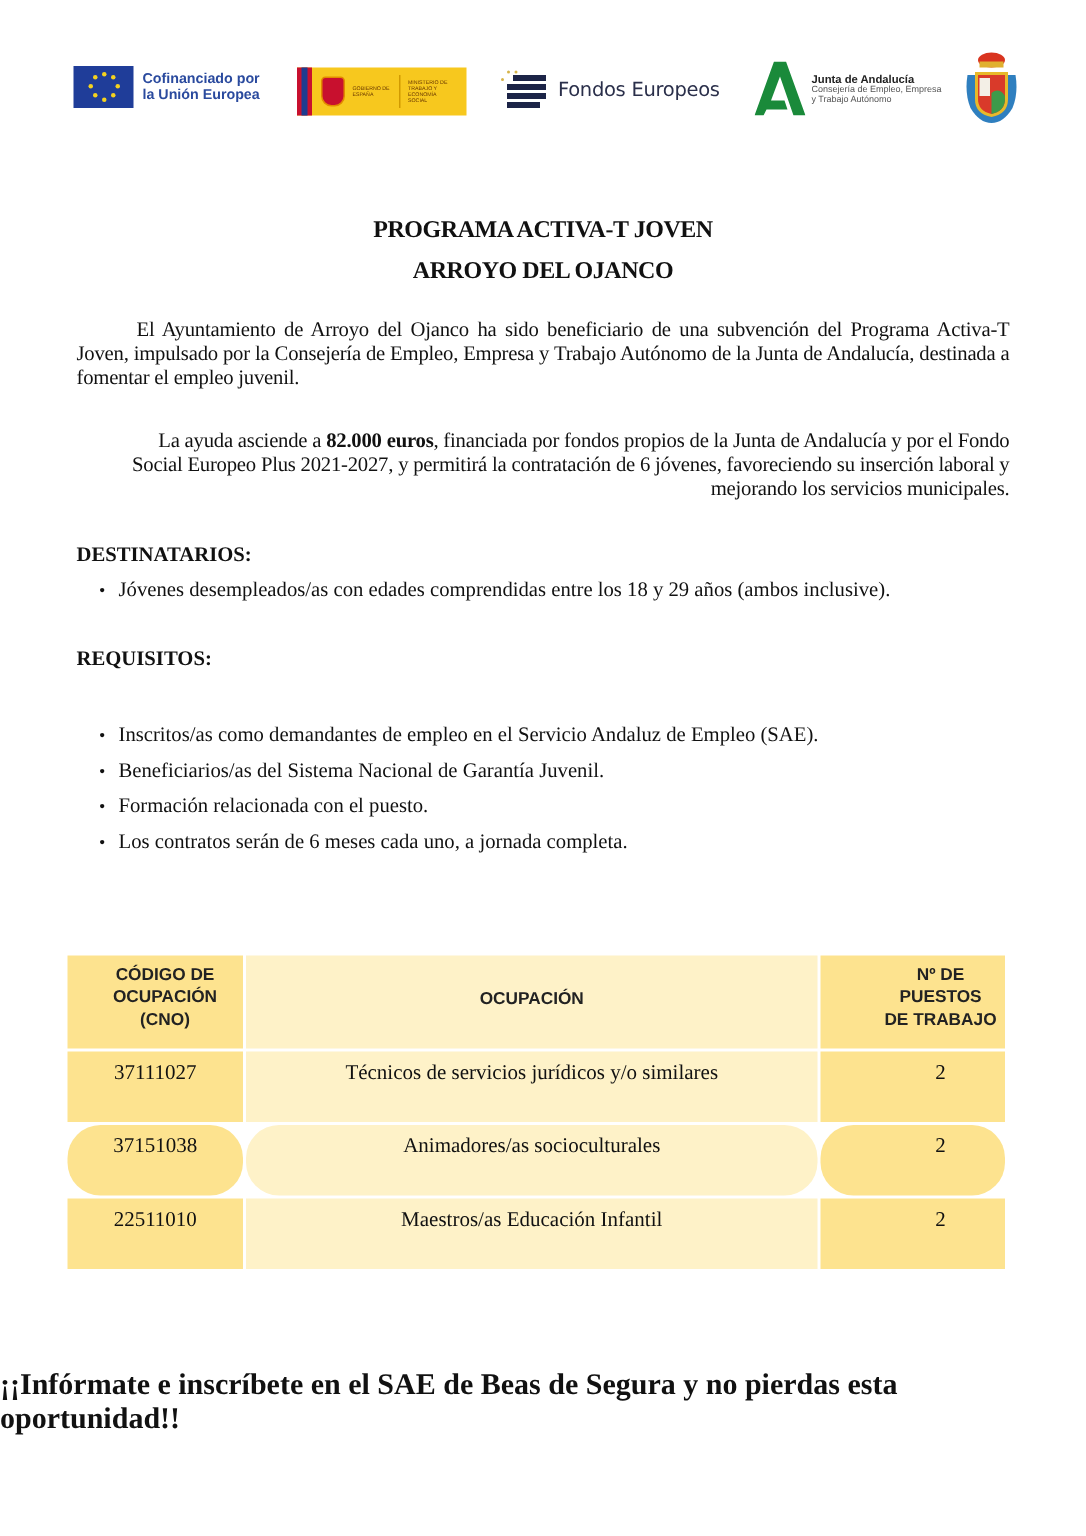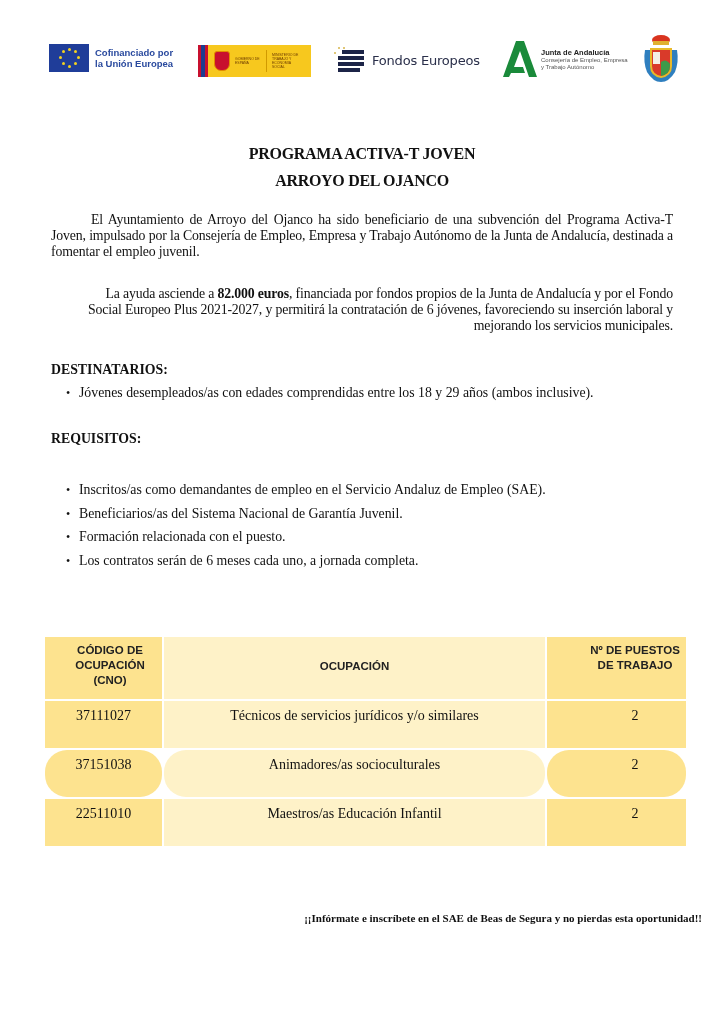--- a/index.html
+++ b/index.html
@@ -51,32 +51,32 @@
   .bullets li::before { content:"•"; position:absolute; left:0; top:0; font-size:12px; }
   .b1 { top:385px; }
   .b2 { top:482px; }
 
   
   .table { position:absolute; left:45px; top:585px; width:634px; height:262px; }
   .tbl-title { position:absolute; left:0; top:0; width:634px; height:50px; background:#fde39a; display:flex; align-items:center; justify-content:center; font-weight:bold; font-size:16px; }
   .cell { position:absolute; box-sizing:border-box; }
   .c1 { left:0; width:117px; background:#fde38f; }
   .c2 { left:119px; width:381px; background:#fef2c8; }
-  .c3 { left:502px; width:139px; background:#fde38f;padding-left:37px; }
+  .c3 { left:502px; width:123px; background:#fde38f;padding-left:37px; }
   .hdr { top:52px; height:62px; font-family:"Liberation Sans", sans-serif; font-weight:bold; font-size:11.5px; line-height:15px; text-align:center; color:#222; }
   .hdr.c1 { padding-top:6px;padding-left:13px; }
   .hdr.c2 { padding-top:22px; }
   .hdr.c3 { padding-top:6px; }
   .row { height:47px; font-size:14px; text-align:center; }
   .row span { display:block; padding-top:7px; }
   .r1 { top:116px; }
   .r2 { top:165px;border-radius:22px; }
   .r3 { top:214px; }
 
-  .footer { position:absolute; left:0; top:912px; width:702px; text-align:right; font-weight:bold; font-size:11px; }
+  .footer { position:absolute; left:0; top:912px; width:702px; text-align:left; font-weight:bold; font-size:20px; }
 </style>
 </head>
 <body>
 
 <div class="logos">
   <div class="logo eu">
     <div class="eu-flag">
       <span class="star" style="left:19px;top:4px"></span>
       <span class="star" style="left:25px;top:6px"></span>
       <span class="star" style="left:28px;top:12px"></span>

